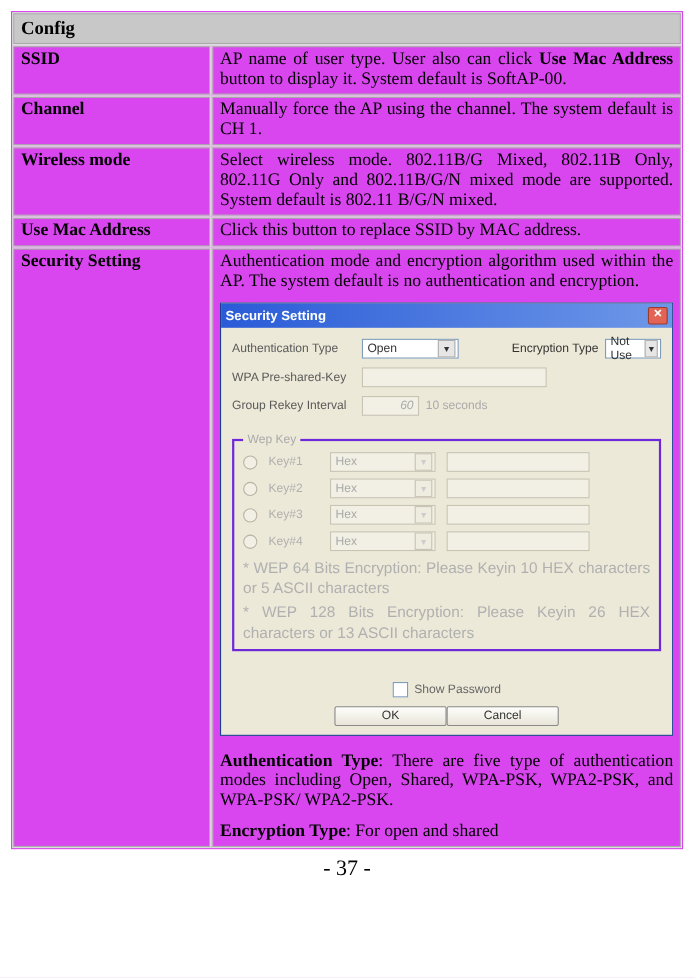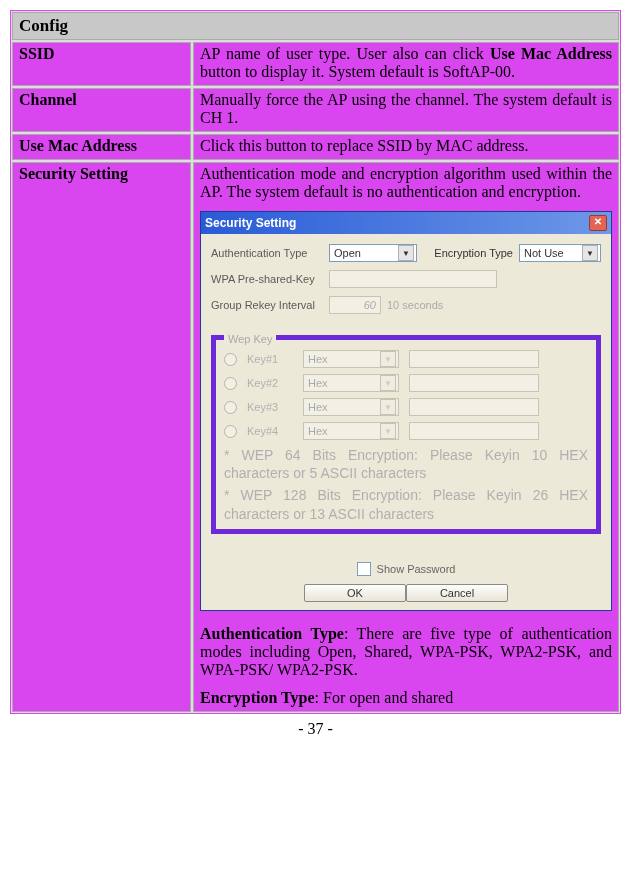--- a/index.html
+++ b/index.html
@@ -84,21 +84,21 @@
   .select {
     background: #fff;
     border: 1px solid #7f9db9;
     height: 18px;
     display: inline-flex;
     align-items: center;
     justify-content: space-between;
     padding: 0 2px 0 4px;
     box-sizing: border-box;
   }
-  .select.sm { width: 82px; }
+  .select.sm { width: 51px; justify-content: center; }
   .select.md { width: 88px; }
   .select.lg { width: 96px; }
   .arrow {
     display: inline-flex;
     width: 14px;
     height: 14px;
     background: #e6e6e6;
     border: 1px solid #b0b0b0;
     align-items: center;
     justify-content: center;
@@ -116,21 +116,21 @@
     align-items: center;
   }
   .txt.w160 { width: 168px; }
   .txt.w62  { width: 52px; justify-content: flex-end; color: #666; }
   .txt.w120 { width: 130px; }
   .txt.disabled { background:#f2f0e4; border-color:#c8c4b4; color:#aaa;font-style:italic; }
   .select.disabled { background:#f2f0e4; border-color:#c8c4b4; color:#aaa; }
   .select.disabled .arrow { background:#efece0; border-color:#c8c4b4; color:#ccc; }
 
   .fieldset {
-    border: 5px solid #6d28d9;
+    border: 2px solid #6d28d9;
     padding: 10px 8px 6px 8px;
     margin-top: 21px;
     position: relative;
   }
   .fieldset .legend {
     position: absolute;
     top: -7px;
     left: 8px;
     background: #ece9d8;
     padding: 0 4px;
@@ -168,41 +168,45 @@
     text-align:center;
     border: 1px solid #8a8a8a;
     background: linear-gradient(#fdfdfb, #e9e6d8);
     border-radius: 2px;
     color:#333;
     font-size: 11px;
   }
   .mt { margin-top: 10px; }
   .footer {
     text-align:center;
-    font-size:16px;
+    font-size:20px;
     margin-top: 6px;
   }
 </style>
 </head>
 <body>
 
 <table class="config">
   <tbody>
       <tr>
     <th class="header" colspan="2">Config</th>
   </tr>
   <tr>
     <td class="label">SSID</td>
     <td class="desc">
       <span>AP name of user type. User also can click </span><span class="bold">Use Mac Address</span><span> button to display it. System default is SoftAP-00.</span>
     </td>
   </tr>
   <tr>
     <td class="label">Channel</td>
     <td class="desc">Manually force the AP using the channel. The system default is CH 1.</td>
+  </tr>
+  <tr>
+    <td class="label">Wireless mode</td>
+    <td class="desc">Select wireless mode. 802.11B/G Mixed, 802.11B Only, 802.11G Only and 802.11B/G/N mixed mode are supported. System default is 802.11 B/G/N mixed.</td>
   </tr>
   <tr>
     <td class="label">Use Mac Address</td>
     <td class="desc">Click this button to replace SSID by MAC address.</td>
   </tr>
   <tr>
     <td class="label">Security Setting</td>
     <td class="desc">
       <div>Authentication mode and encryption algorithm used within the AP. The system default is no authentication and encryption.</div>
 

